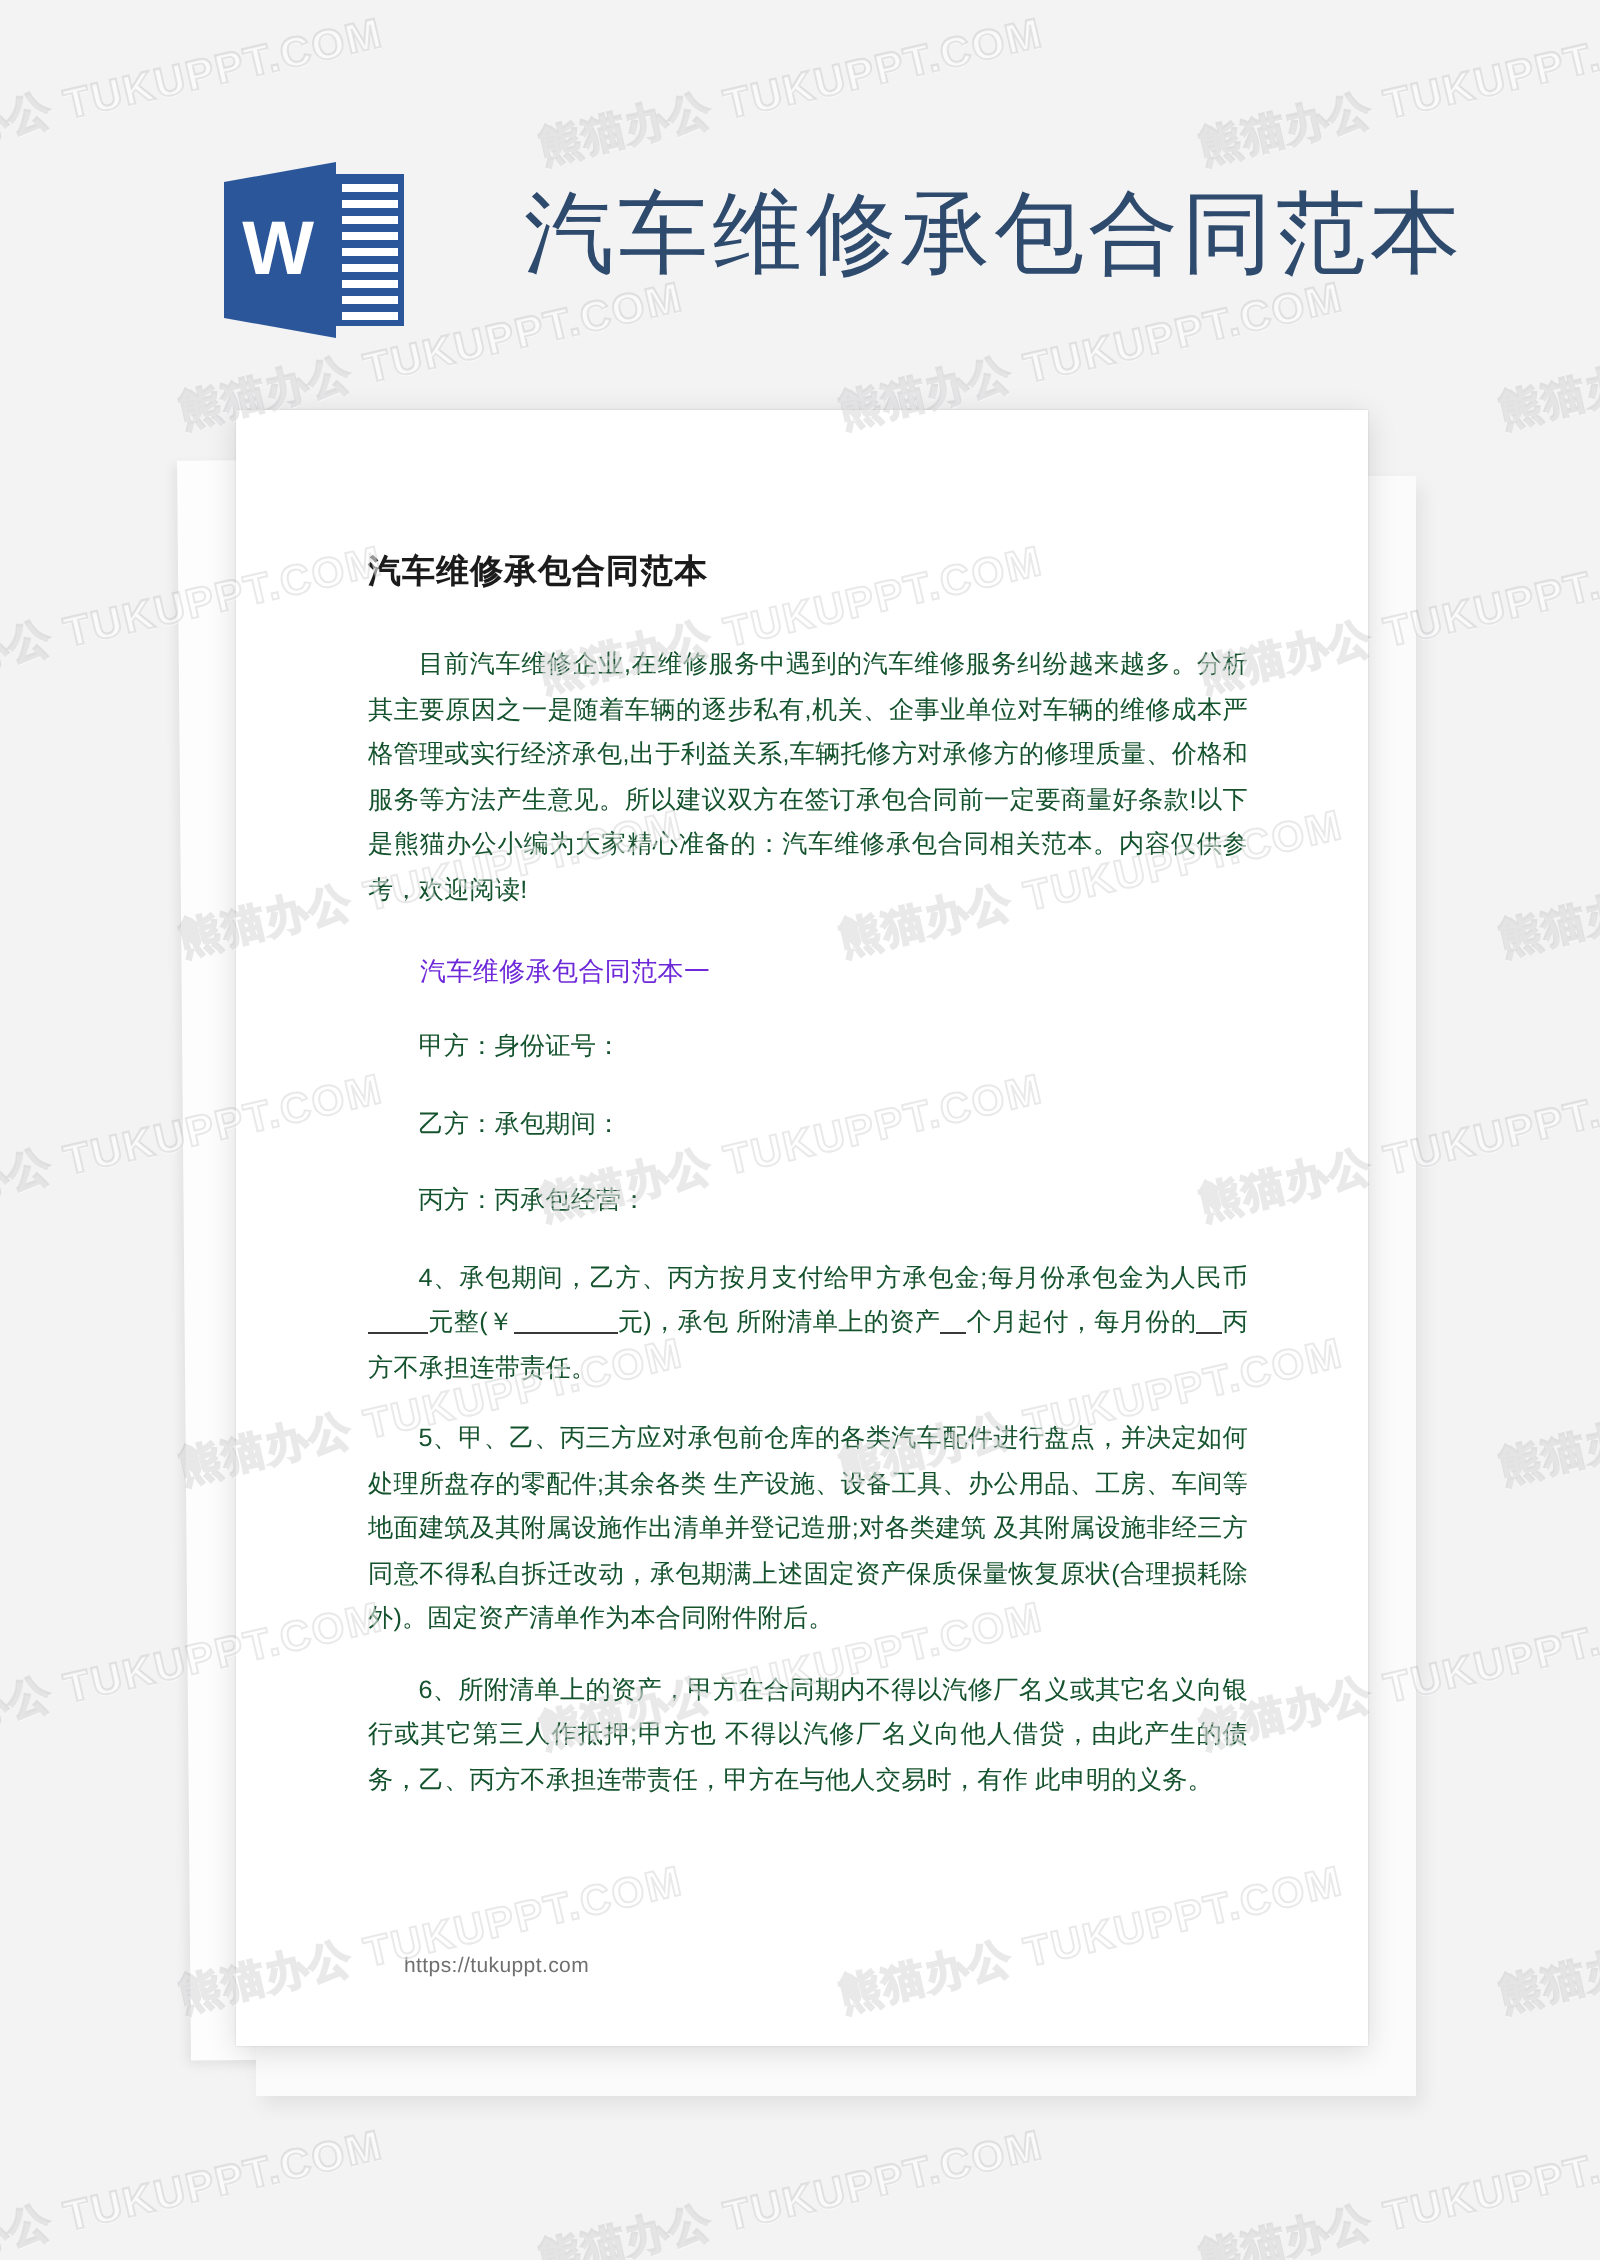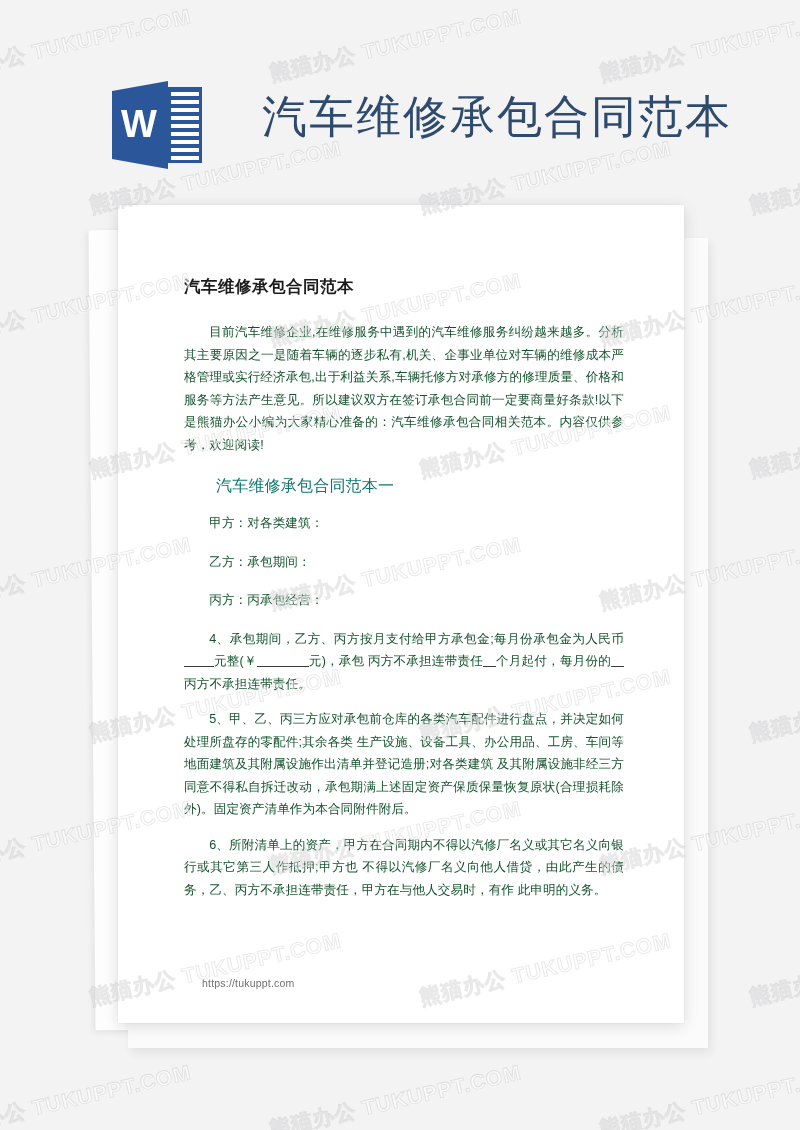--- a/index.html
+++ b/index.html
@@ -97,23 +97,23 @@
 
   .doc-heading {
     font-size: 16.5px;
     line-height: 26px;
     font-weight: 700;
     color: #1b1b1b;
     margin-bottom: 22px;
     letter-spacing: 0.5px;
   }
   .doc-subheading {
-    font-size: 16px;
+    font-size: 13px;
     line-height: 24px;
-    color: #0f766e;
+    color: #6d28d9;
     text-indent: 2em;
     margin-bottom: 14px;
     letter-spacing: 0.2px;
   }
   .doc-para {
     font-size: 12.6px;
     line-height: 22.5px;
     color: #14532d;
     text-indent: 2em;
     text-align: justify;
@@ -193,30 +193,30 @@
 
     <div class="paper main">
       <div class="doc-body">
 
         <div class="doc-heading">汽车维修承包合同范本</div>
 
         <div class="doc-para lead">目前汽车维修企业,在维修服务中遇到的汽车维修服务纠纷越来越多。分析其主要原因之一是随着车辆的逐步私有,机关、企事业单位对车辆的维修成本严格管理或实行经济承包,出于利益关系,车辆托修方对承修方的修理质量、价格和服务等方法产生意见。所以建议双方在签订承包合同前一定要商量好条款!以下是熊猫办公小编为大家精心准备的：汽车维修承包合同相关范本。内容仅供参考，欢迎阅读!</div>
 
         <div class="doc-subheading">汽车维修承包合同范本一</div>
 
-        <div class="doc-para party">甲方：对各类建筑：</div>
+        <div class="doc-para party">甲方：身份证号：</div>
         <div class="doc-para party">乙方：承包期间：</div>
         <div class="doc-para party">丙方：丙承包经营：</div>
 
 
 
 
 
         <div class="doc-para">
-          <span>4、</span><span>承包期间，乙方、丙方按月支付给甲方承包金;每月份承包金为人民币</span><span class="blank-sm"></span><span>元整(￥</span><span class="blank-mid"></span><span>元)，承包 丙方不承担连带责任</span><span class="blank-xs"></span><span>个月起付，每月份的</span><span class="blank-xs"></span><span>丙方不承担连带责任。</span>
+          <span>4、</span><span>承包期间，乙方、丙方按月支付给甲方承包金;每月份承包金为人民币</span><span class="blank-sm"></span><span>元整(￥</span><span class="blank-mid"></span><span>元)，承包 所附清单上的资产</span><span class="blank-xs"></span><span>个月起付，每月份的</span><span class="blank-xs"></span><span>丙方不承担连带责任。</span>
         </div>
 
         <div class="doc-para">
           <span>5、</span><span>甲、乙、丙三方应对承包前仓库的各类汽车配件进行盘点，并决定如何处理所盘存的零配件;其余各类 生产设施、设备工具、办公用品、工房、车间等地面建筑及其附属设施作出清单并登记造册;对各类建筑 及其附属设施非经三方同意不得私自拆迁改动，承包期满上述固定资产保质保量恢复原状(合理损耗除外)。固定资产清单作为本合同附件附后。</span>
         </div>
 
         <div class="doc-para">
           <span>6、</span><span>所附清单上的资产，甲方在合同期内不得以汽修厂名义或其它名义向银行或其它第三人作抵押;甲方也 不得以汽修厂名义向他人借贷，由此产生的债务，乙、丙方不承担连带责任，甲方在与他人交易时，有作 此申明的义务。</span>
         </div>
 

